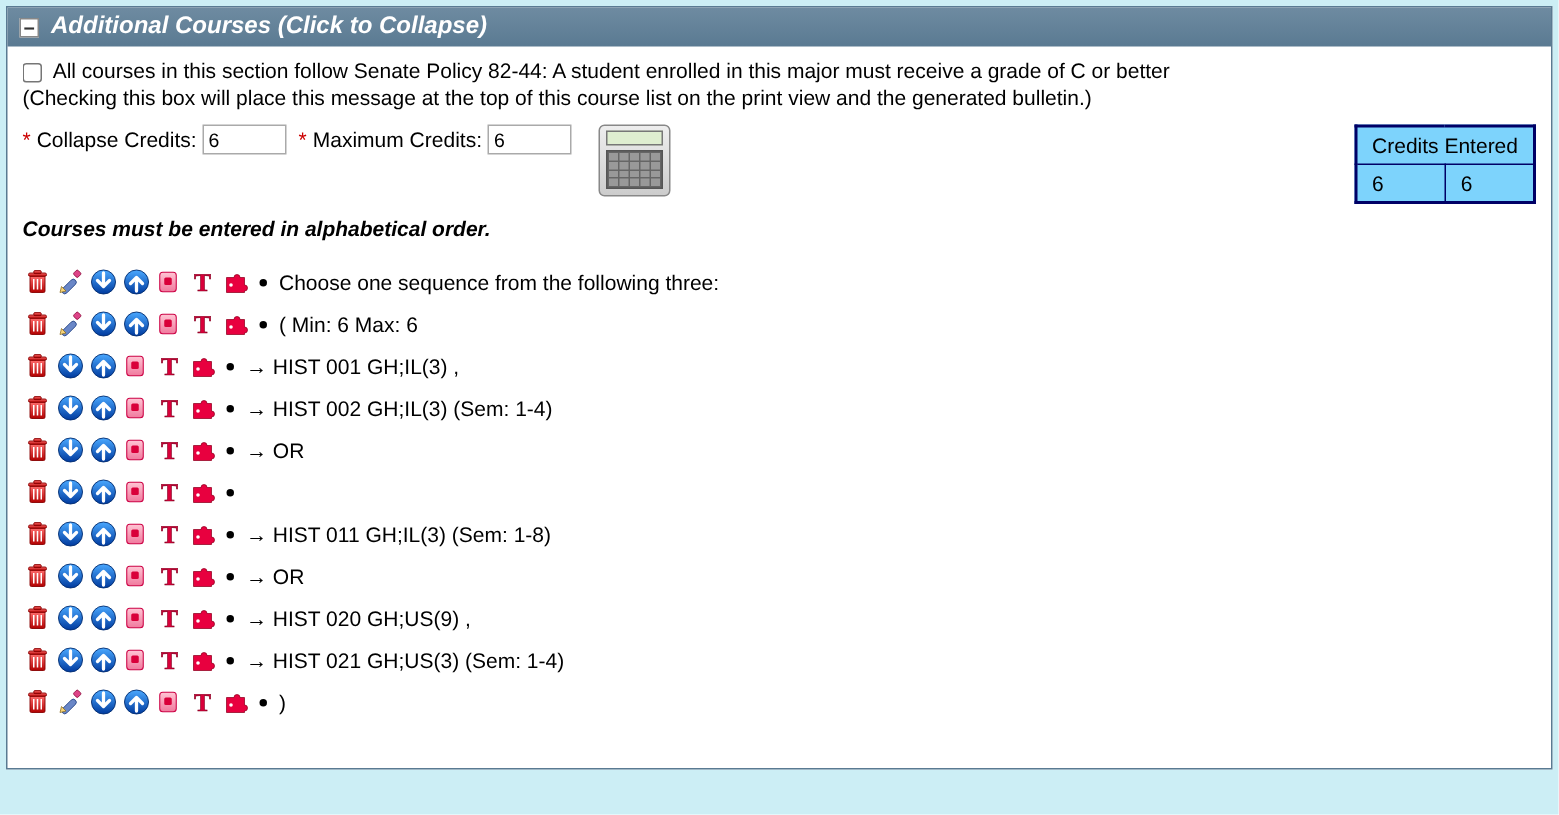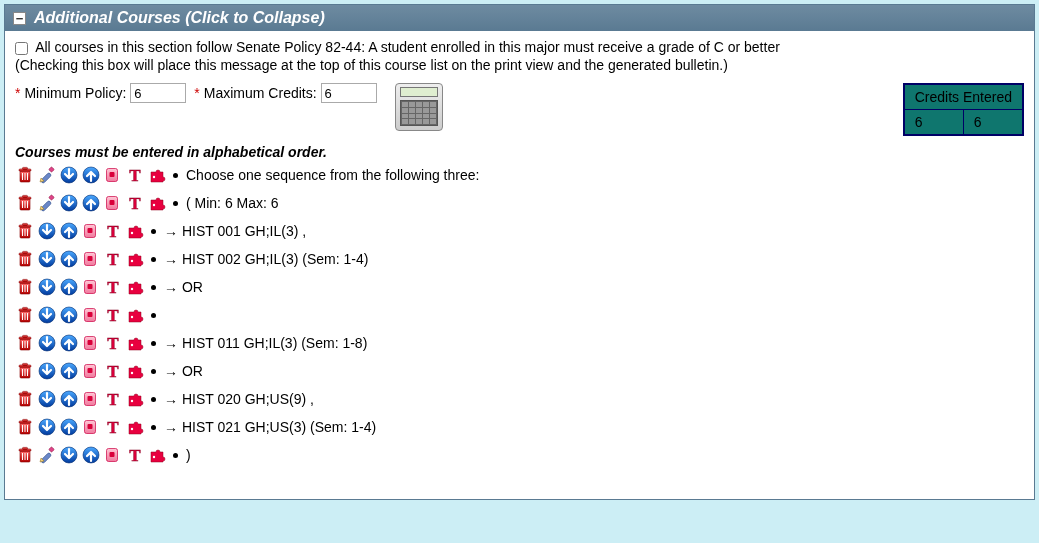--- a/index.html
+++ b/index.html
@@ -57,32 +57,32 @@
     display:flex; flex-direction:column; align-items:center; padding:3px; gap:3px;
     cursor:pointer;
   }
   .calc-screen { width: 38px; height: 10px; background:#dfeed0; border:1px solid #777; }
   .calc-keys { width: 38px; height: 26px; background:#666; border:1px solid #555;
     display:grid; grid-template-columns:repeat(5,1fr); grid-template-rows:repeat(4,1fr); gap:1px; padding:1px;}
   .calc-keys div{background:#999;}
   .spacer { flex:1; }
   .credits-table {
     border-collapse: collapse;
-    background: #0f766e;
+    background: #7dd3fc;
     border: 2px solid #006;
     font-size: 14px;
   }
   .credits-table th, .credits-table td {
     border: 1px solid #006;
     padding: 4px 10px;
     text-align: left;
     font-weight: normal;
   }
   .credits-table .hdr td { font-weight: normal; }
-  .alpha-note { font-style: italic; font-weight: bold; margin-top: 8px; margin-bottom: 1px;}
+  .alpha-note { font-style: italic; font-weight: bold; margin-top: 8px; margin-bottom: 14px;}
   .rows { }
   .crow { display:flex; align-items:center; gap:4px; height:28px; line-height:28px;}
   .toolbar { display:flex; align-items:center; gap:2px; }
   .ico { width:20px; height:20px; display:flex; align-items:center; justify-content:center; cursor:pointer; }
   svg { display:block; }
   .bullet { width:5px;height:5px; background:#000; border-radius:50%; margin:0 4px 0 2px;}
   .rtext { font-size:14px;}
   input[type="checkbox"]{ margin:0 4px 0 0; vertical-align:middle;}
 </style>
 </head>
@@ -146,21 +146,21 @@
 
     <div class="policy-row">
       <input type="checkbox" style="">
       <span>All courses in this section follow Senate Policy 82-44: A student enrolled in this major must receive a grade of C or better</span>
     </div>
     <div class="policy-sub">(Checking this box will place this message at the top of this course list on the print view and the generated bulletin.)</div>
 
     <div class="credits-row">
       <div class="credits-left">
         <span class="req">*</span>
-        <span>Minimum Policy:</span>
+        <span>Collapse Credits:</span>
         <input type="text" class="cred" value="6" style="">
       </div>
       <div class="credits-left">
         <span class="req">*</span>
         <span>Maximum Credits:</span>
         <input type="text" class="cred" value="6" style="">
       </div>
       <div class="calc-wrap">
         <div class="calc">
           <div class="calc-screen"></div>

